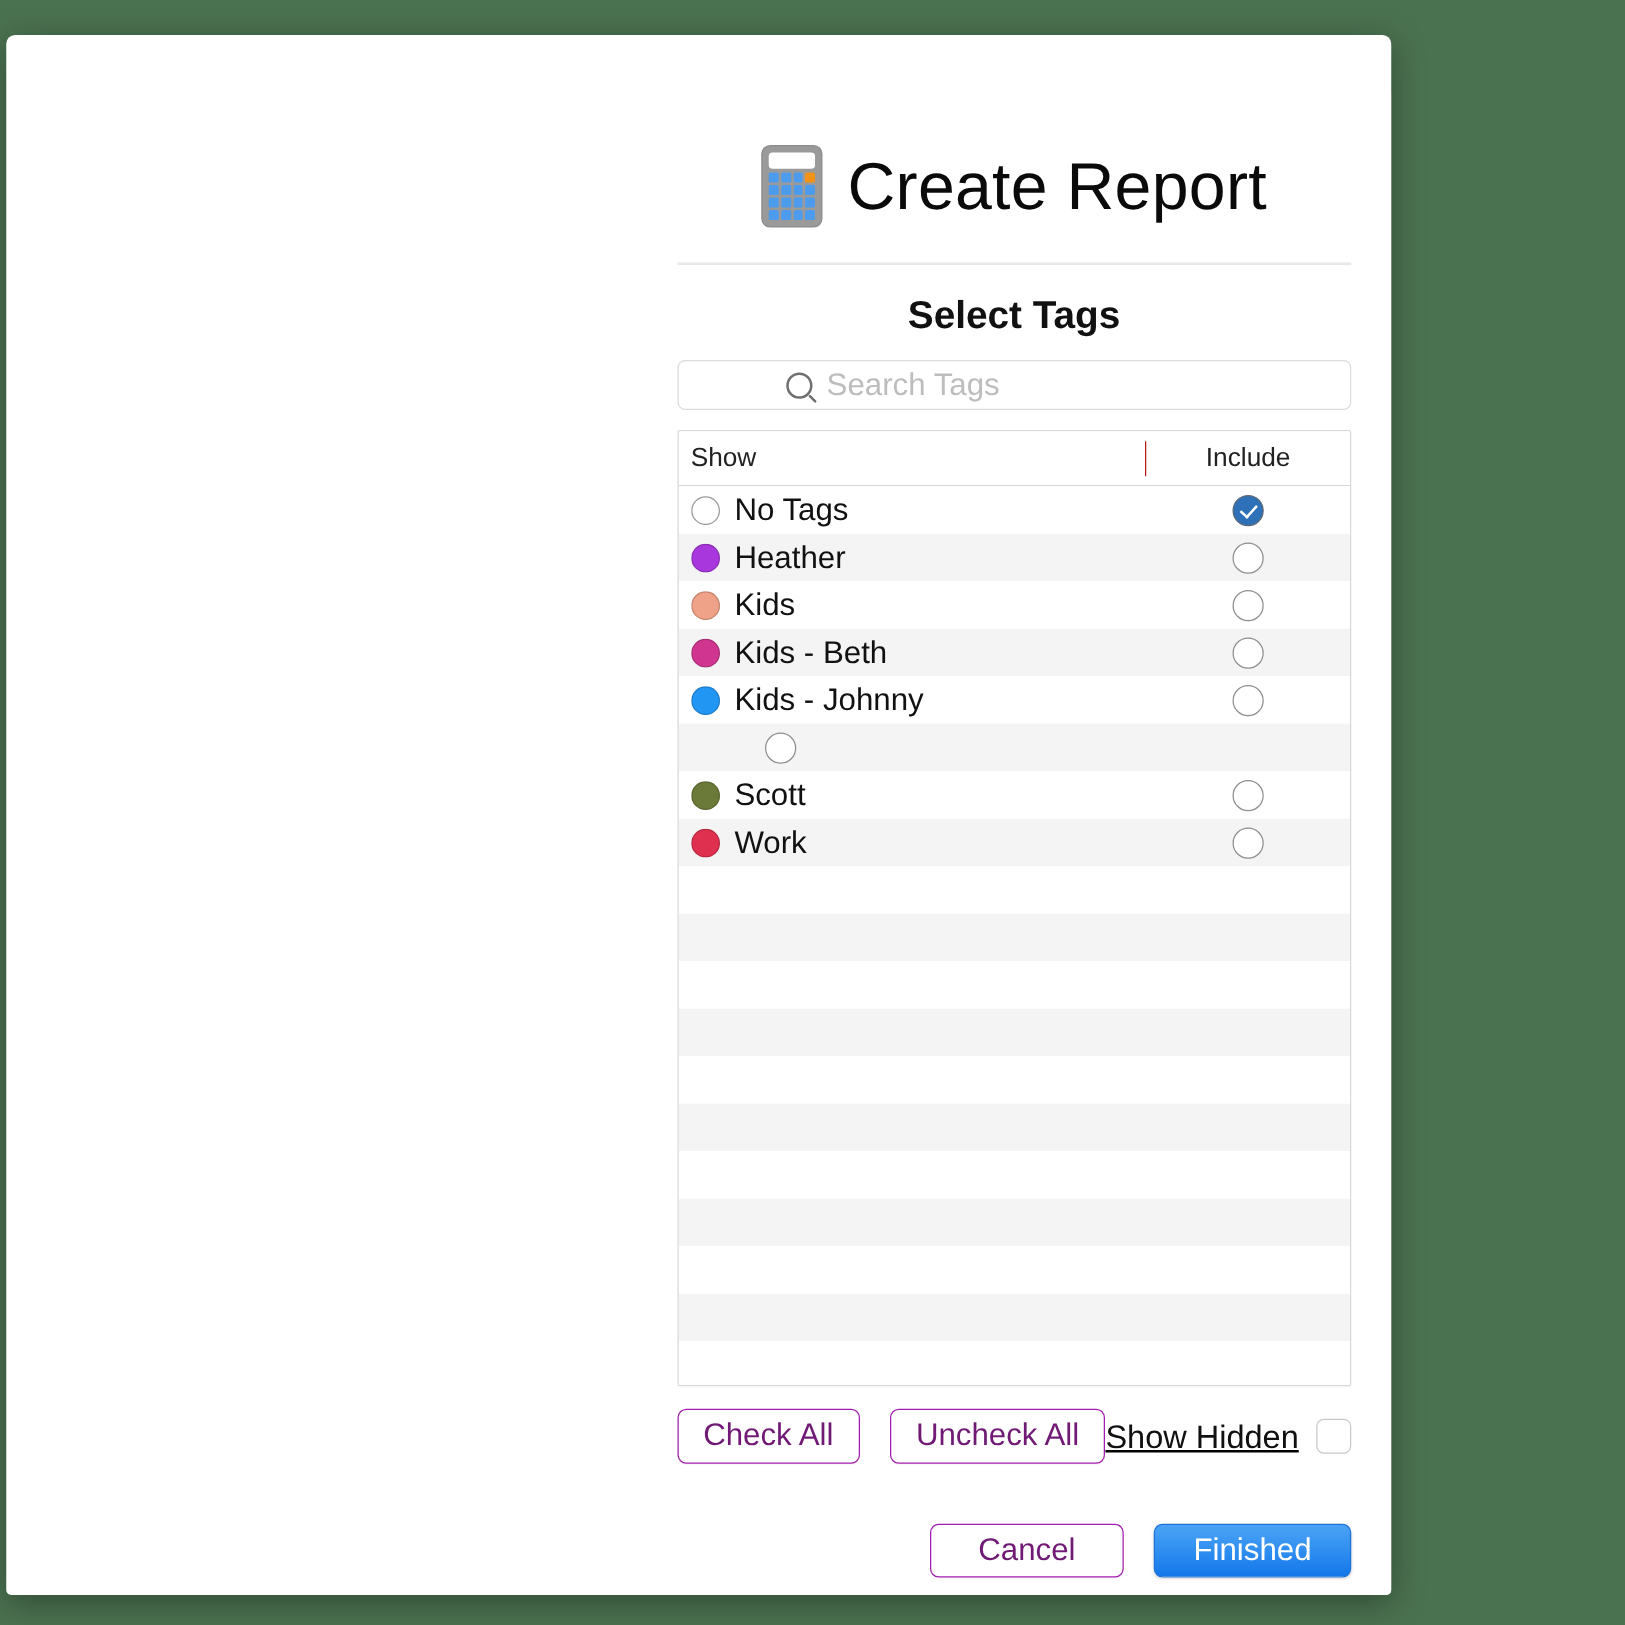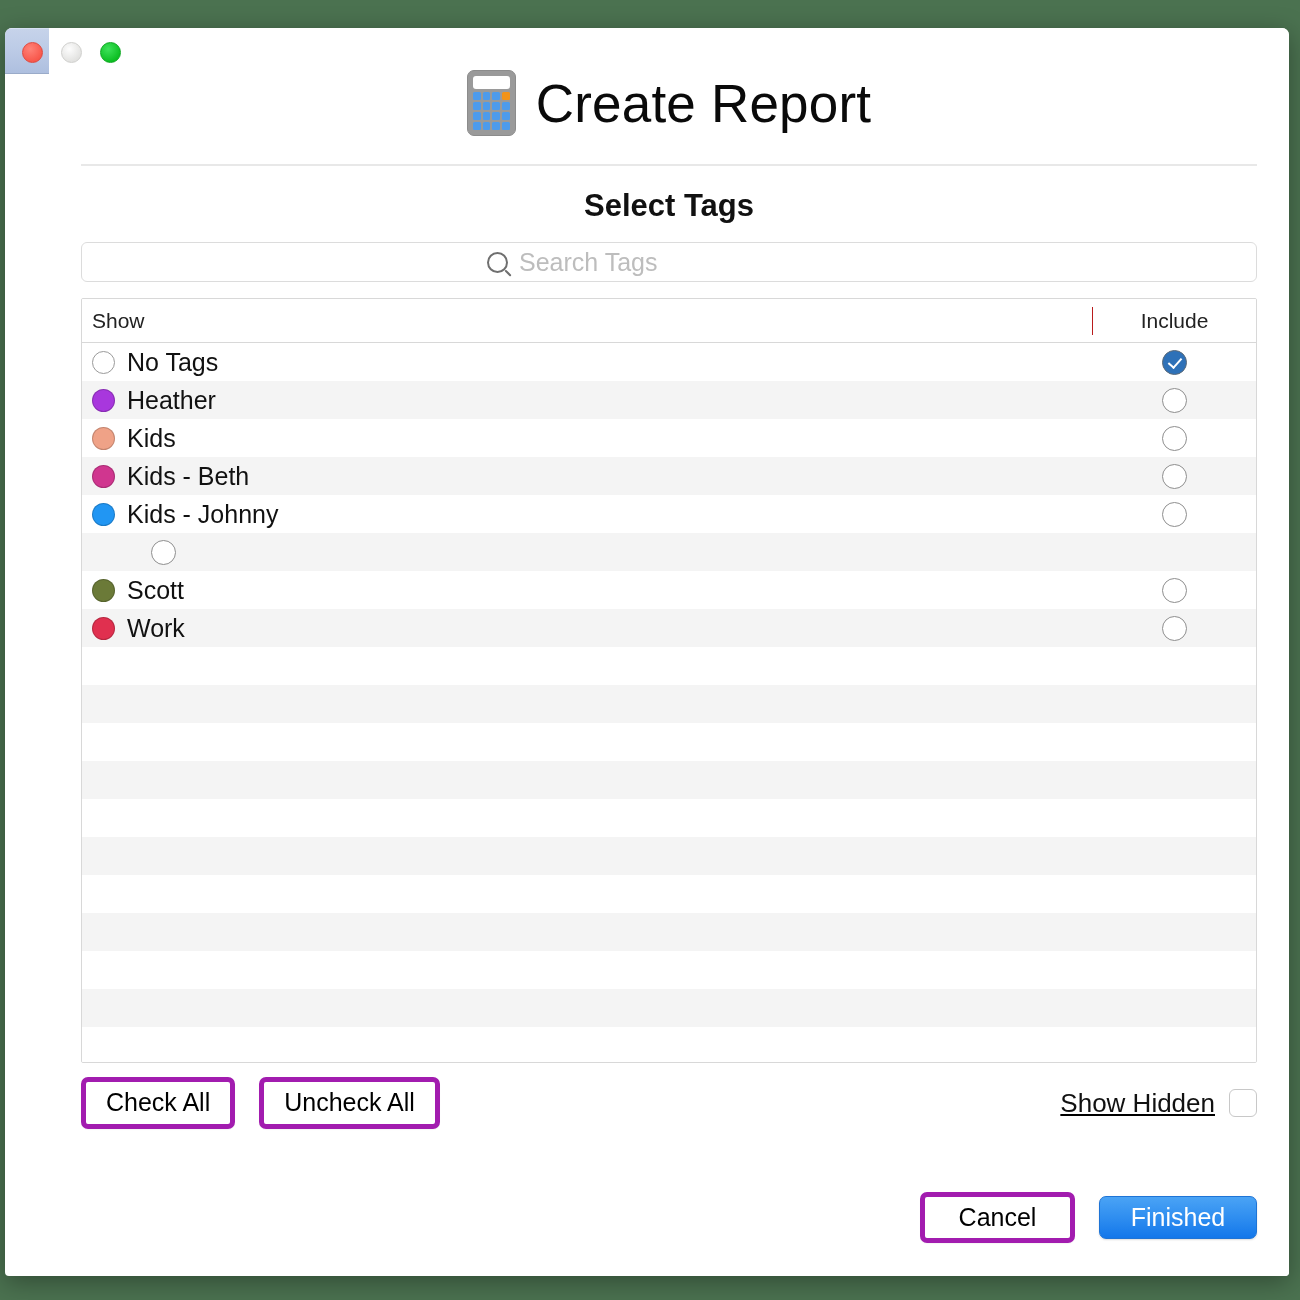--- a/index.html
+++ b/index.html
@@ -17,28 +17,29 @@
     width: 1300px;
     height: 1300px;
     background: #4b7250;
   }
 
   
   #window {
     position: absolute;
     left: 5px;
     top: 28px;
-    width: 1284px;
+    width: 1108px;
     height: 1248px;
     background: #ffffff;
     border-radius: 7px 7px 4px 4px;
     box-shadow: 0 6px 26px rgba(0,0,0,0.35);
     overflow: hidden;
     display: flex;
-    flex-direction: row;
+    flex-direction: column;
+    align-items: flex-end;
   }
 
   
   #titlebar {
     position: relative;
     height: 44px;
     flex: 0 0 44px;
     background: linear-gradient(to bottom, #c6d3ea 0%, #bccbe6 48%, #aebfdf 100%);
     border-bottom: 1px solid #9aabc9;
     border-top: 1px solid #d6e0f2;
@@ -267,23 +268,23 @@
     display: flex;
     align-items: center;
     padding-top: 18px;
     height: 62px;
     flex: 0 0 62px;
     box-sizing: border-box;
   }
   .btn {
     font-family: "Liberation Sans", sans-serif;
     font-size: 25px;
-    color: #000000;
+    color: #701a75;
     background: #ffffff;
-    border: 5px solid #a21caf;
+    border: 1px solid #a21caf;
     border-radius: 7px;
     padding: 7px 20px;
     line-height: 1.1;
     cursor: pointer;
     box-shadow: 0 1px 1px rgba(0,0,0,0.04);
   }
   #btn-check-all { margin-right: 24px; }
   #toolbar-spacer { flex: 1 1 auto; }
   #show-hidden-wrap {
     display: flex;

